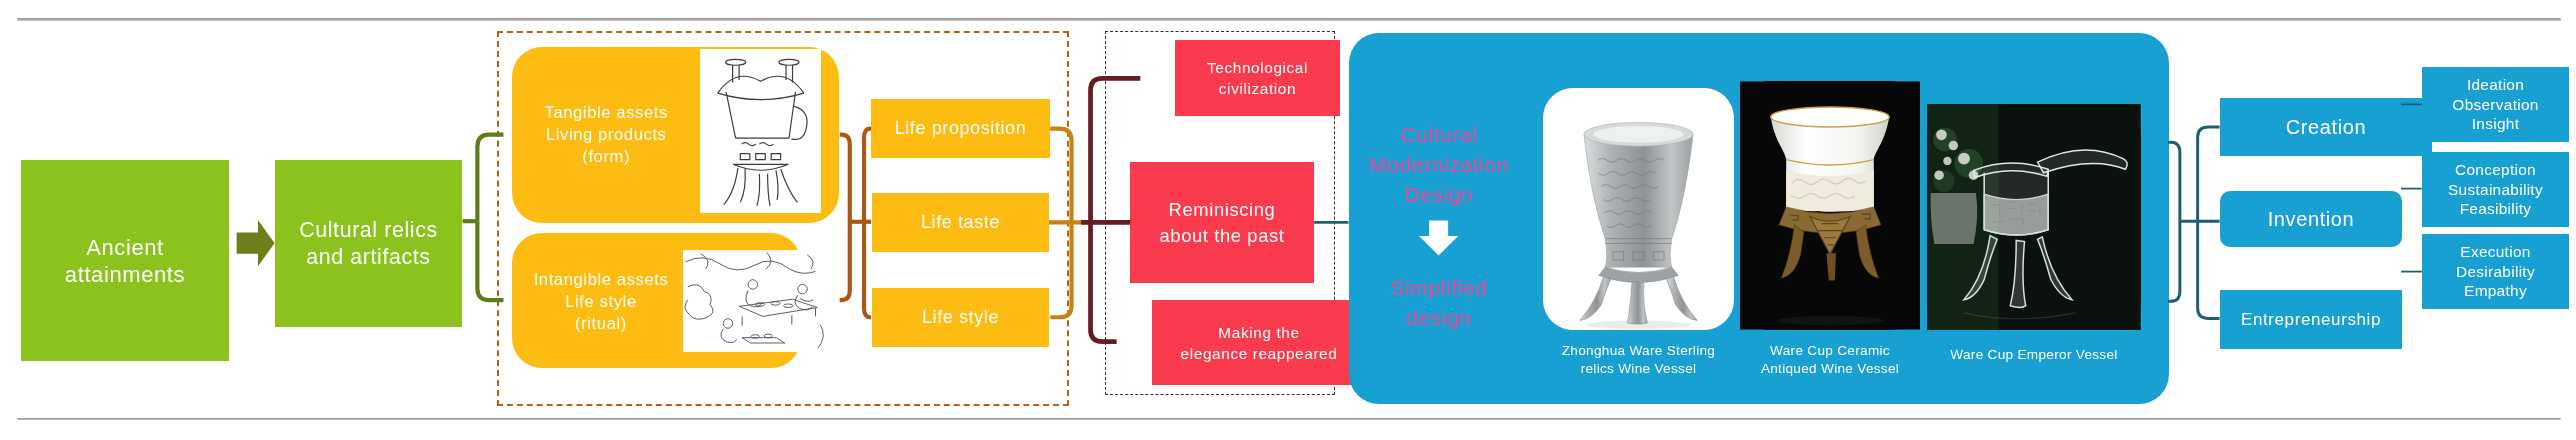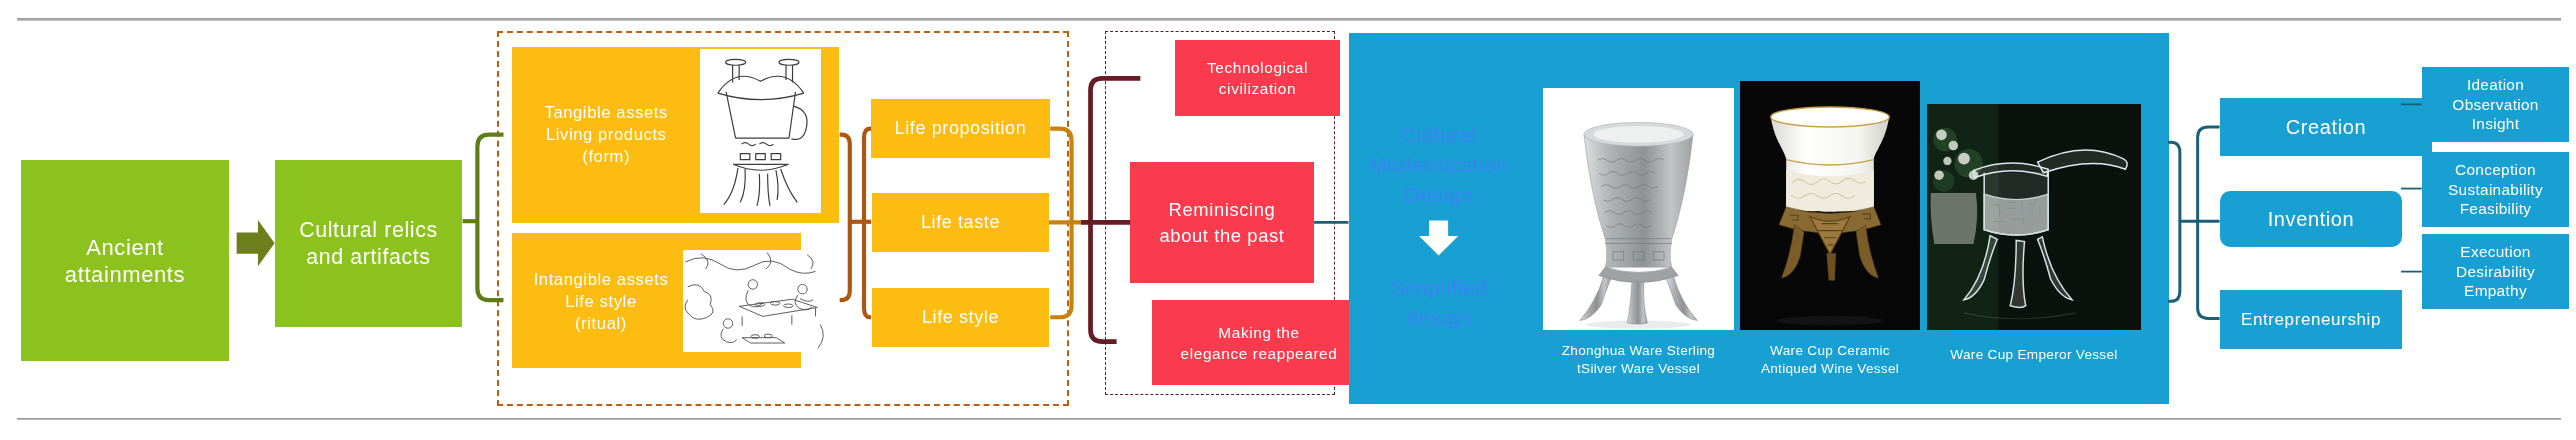--- a/index.html
+++ b/index.html
@@ -1,33 +1,33 @@
 <!DOCTYPE html>
 <html style="font-size:9.5px"><head>
 <meta charset="utf-8">
 <style>
   html,body{margin:0;padding:0;background:#fff;}
   #stage{position:relative;width:2576px;height:440px;background:#fff;overflow:hidden;
          font-family:"Liberation Sans",sans-serif;}
-  .abs{position:absolute;}
+  .abs{position:absolute;border-radius:30px;}
   .rule{background:linear-gradient(#8f8f8f,#c9c9c9);}
   .box{position:absolute;display:flex;flex-direction:column;align-items:center;justify-content:center;
        color:#fff;text-align:center;letter-spacing:0.6px;}
   .green{background:#8cc21e;}
   .yellow{background:#fdbc11;}
   .red{background:#f93b4d;}
   .blue{background:#19a0d3;}
   .line{display:block;}
   .g-label{font-size:22px;line-height:27px;}
   .asset-text{position:absolute;color:#fff;text-align:center;font-size:16.6px;line-height:22px;letter-spacing:0.6px;}
   .img-frame{position:absolute;background:#fff;}
   .life-label{font-size:18px;}
   .r1t,.r3t{font-size:15.4px;line-height:21px;margin-left:35px;}
   .r2t{font-size:18.4px;line-height:26px;}
-  .design-text{position:absolute;color:#3b82f6;text-align:center;font-size:21px;line-height:30px;letter-spacing:0.6px;}
+  .design-text{position:absolute;color:#ec4899;text-align:center;font-size:21px;line-height:30px;letter-spacing:0.6px;}
   .caption{position:absolute;color:#fff;text-align:center;font-size:13.6px;line-height:18px;letter-spacing:0.3px;}
   .outcome{font-size:20px;}
   .outcome-small{font-size:17px;}
   .traits{font-size:15.4px;line-height:19.6px;letter-spacing:0.3px;}
   .dash-orange{position:absolute;border:2.4px dashed #c05e10;}
   .dash-maroon{position:absolute;border:1.8px dashed #5e1c23;}
   svg{display:block;}
   #connectors{position:absolute;left:0;top:0;pointer-events:none;}
 </style>
 </head>
@@ -245,21 +245,21 @@
         <path d="M106,222 Q96,290 62,330 Q82,326 96,296 Q106,258 118,228 Z"></path>
         <path d="M150,230 Q150,300 140,340 Q158,346 166,340 Q158,300 164,232 Z"></path>
         <path d="M194,224 Q208,290 244,330 Q224,326 208,295 Q198,258 186,228 Z"></path>
       </g>
       <path d="M62,352 Q150,372 250,352" stroke="#ffffff" stroke-width="2" opacity=".12" fill="none"></path>
     </svg>
   </div>
 
   <div class="caption" style="left:1543px;top:342px;width:191px;">
     <span class="line">Zhonghua Ware Sterling</span>
-    <span class="line">tSilver Ware Vessel</span>
+    <span class="line">relics Wine Vessel</span>
   </div>
   <div class="caption" style="left:1740px;top:342px;width:180px;">
     <span class="line">Ware Cup Ceramic</span>
     <span class="line">Antiqued Wine Vessel</span>
   </div>
   <div class="caption" style="left:1927px;top:346px;width:214px;">
     <span class="line">Ware Cup Emperor Vessel</span>
   </div>
 
   <div class="box blue outcome" style="left:2220px;top:98px;width:212px;height:58px;">

